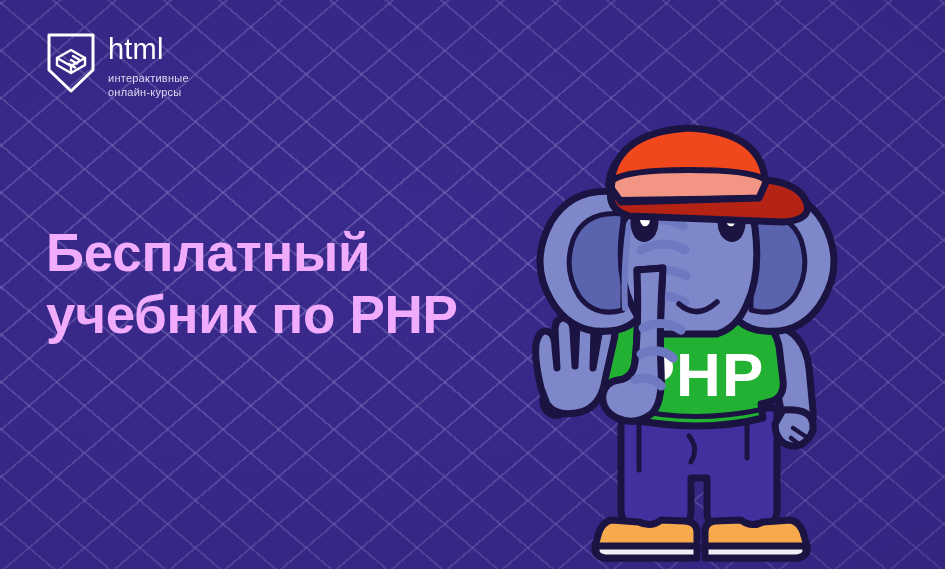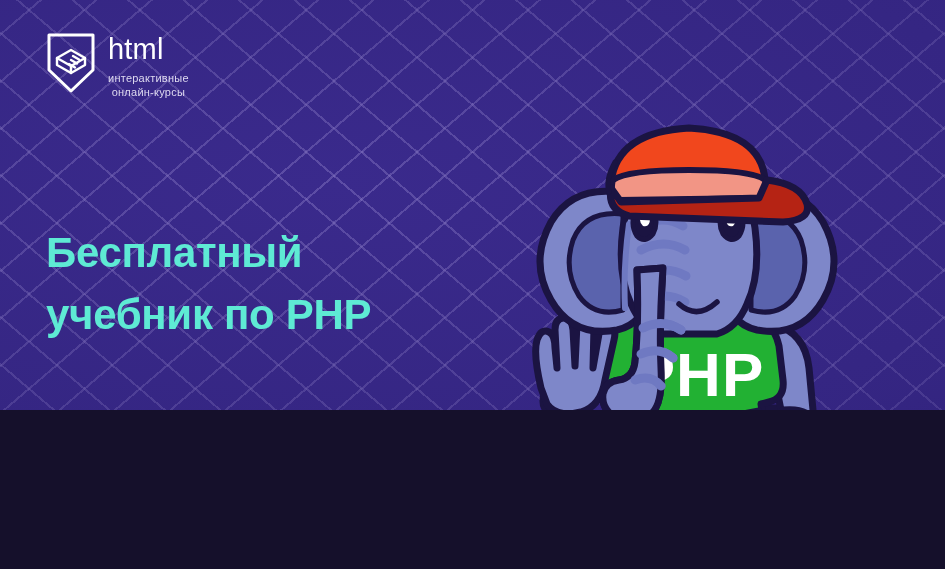--- a/index.html
+++ b/index.html
@@ -8,21 +8,21 @@
     padding: 0;
     background: #15102b;
   }
   body {
     font-family: "Liberation Sans", sans-serif;
   }
 
   .banner {
     position: relative;
     width: 945px;
-    height: 410px;
+    height: 569px;
     overflow: hidden;
     background-color: #3a2a8c;
     user-select: none;
   }
 
   
   .bg-pattern {
     position: absolute;
     inset: 0;
     background-color: #3a2a8c;
@@ -70,33 +70,33 @@
     letter-spacing: 0.2px;
     font-weight: 400;
     white-space: nowrap;
   }
   .logo-tagline {
     margin-top: 7px;
     color: #dedaf0;
     font-size: 11px;
     line-height: 14px;
     letter-spacing: 0.25px;
-    text-align: center;
+    text-align: left;
     font-weight: 400;
     white-space: nowrap;
   }
 
   
   .headline {
     position: absolute;
     left: 46px;
     top: 222px;
     margin: 0;
-    color: #5eead4;
-    font-size: 42px;
+    color: #f0abfc;
+    font-size: 53px;
     line-height: 62px;
     font-weight: 700;
     letter-spacing: -0.3px;
     max-width: 470px;
   }
   .headline-line { display: block; white-space: nowrap; }
 
   
   .mascot {
     position: absolute;

